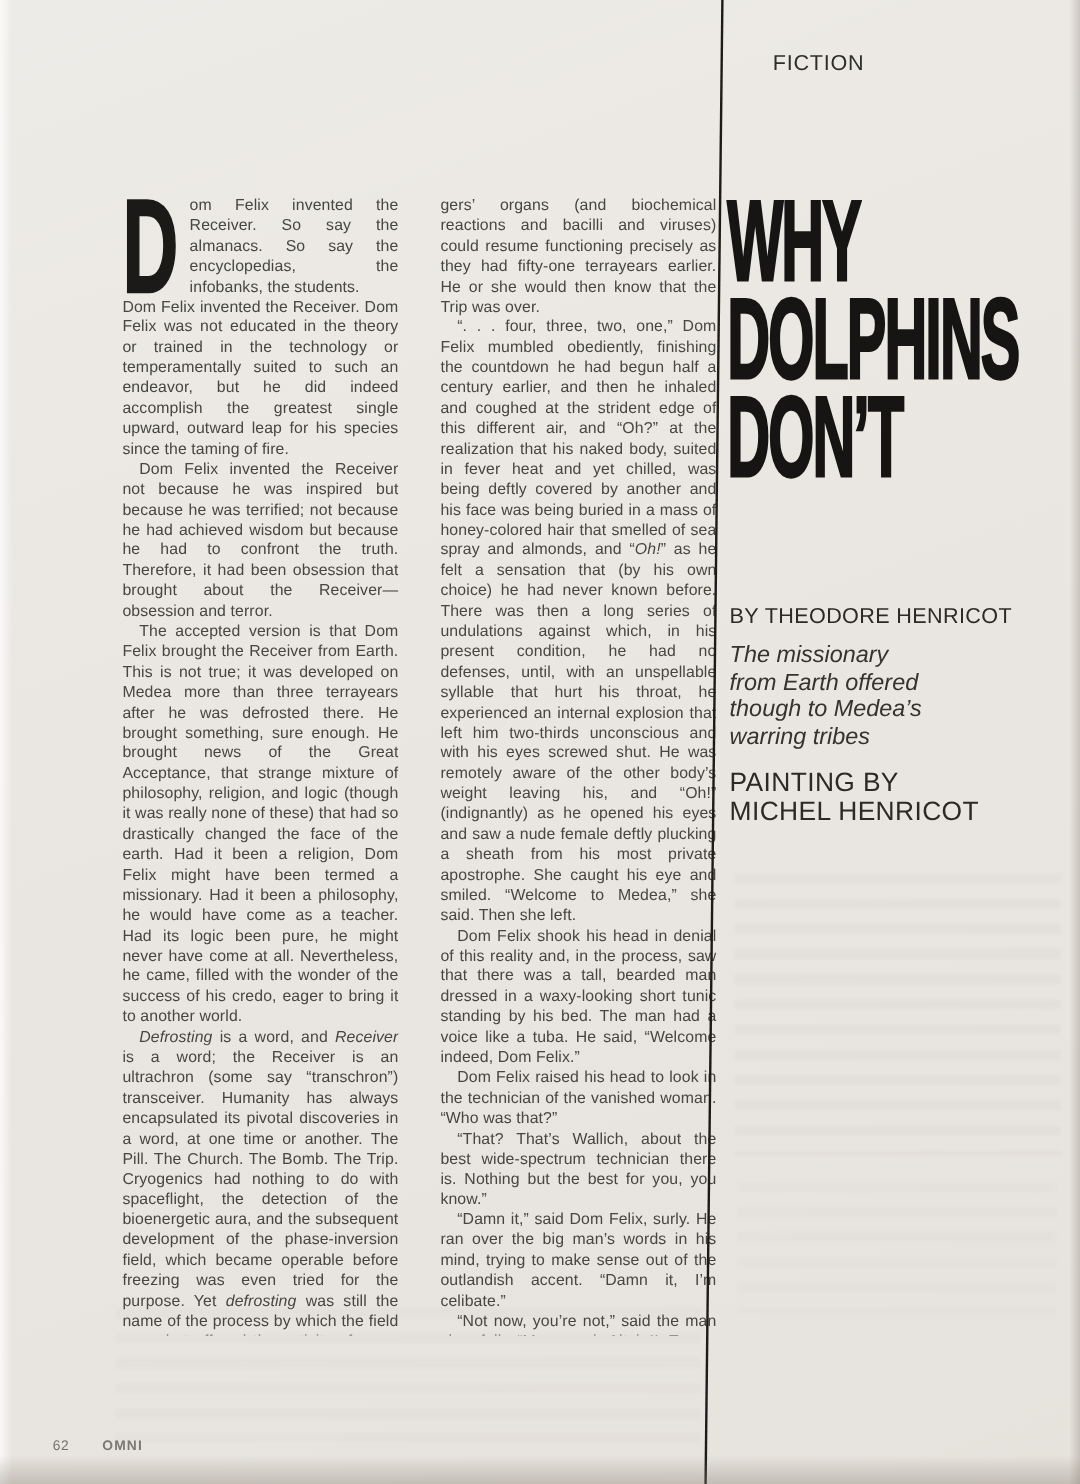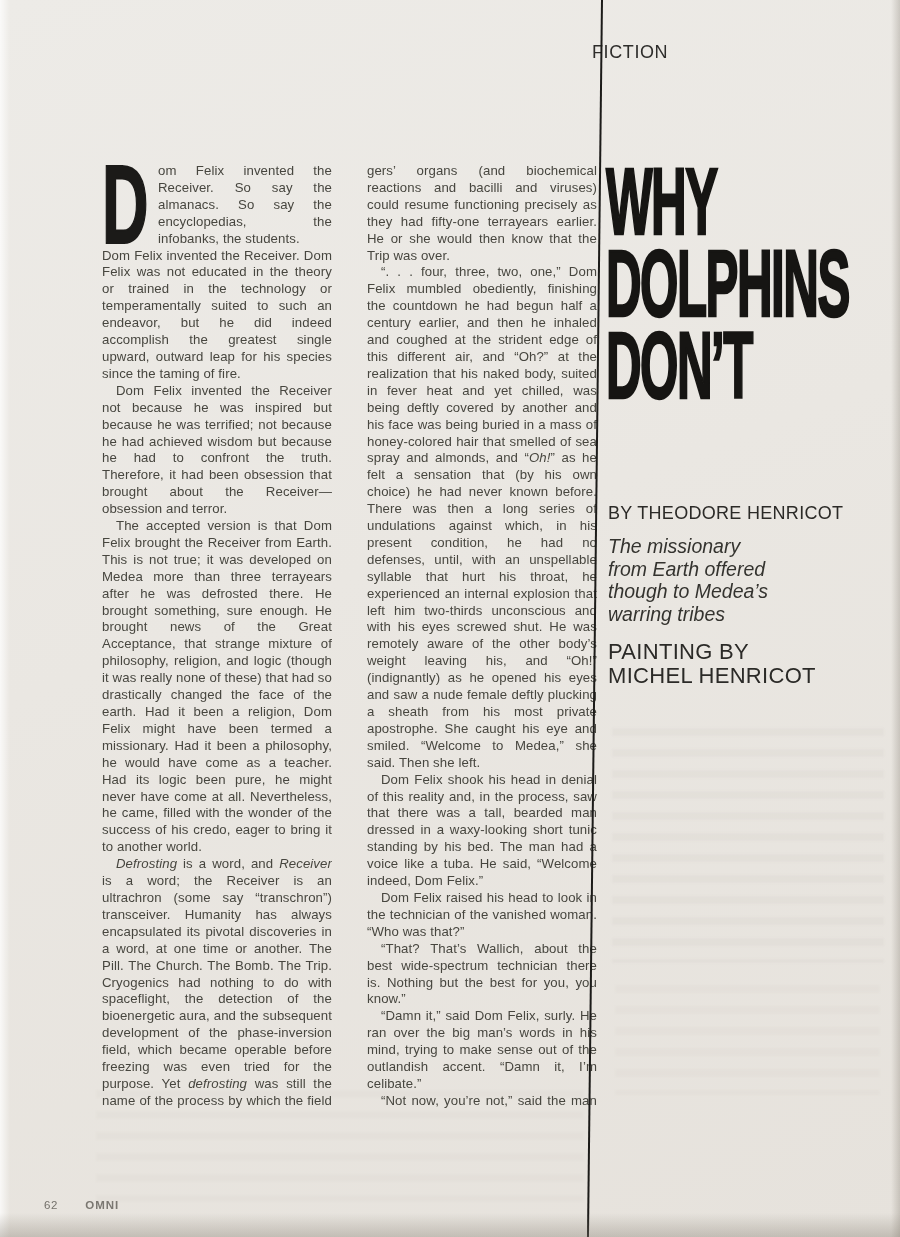--- a/index.html
+++ b/index.html
@@ -15,21 +15,21 @@
   .edge-left{position:absolute;left:0;top:0;bottom:0;width:10px;
     background:linear-gradient(90deg,rgba(255,255,255,.75),rgba(255,255,255,0));}
   .edge-right{position:absolute;right:0;top:0;bottom:0;width:9px;
     background:linear-gradient(270deg,rgba(118,110,98,.28),rgba(118,110,98,0));}
   .edge-bottom{position:absolute;left:0;right:0;bottom:0;height:24px;
     background:linear-gradient(180deg,rgba(135,128,116,0),rgba(135,128,116,.38));}
   
   .ghost{position:absolute;opacity:.55;filter:blur(1.3px);
     background:repeating-linear-gradient(180deg,rgba(148,141,133,.10) 0 8px,rgba(148,141,133,0) 8px 21px);}
   
-  .kicker{position:absolute;left:592px;top:42px;font-size:18px;letter-spacing:.6px;color:#2e2d2b;}
+  .kicker{position:absolute;left:644px;top:42px;font-size:18px;letter-spacing:.6px;color:#2e2d2b;}
   
   .col{position:absolute;top:163px;width:230px;height:950px;overflow:hidden;
     font-size:13.2px;line-height:16.9px;letter-spacing:.1px;text-align:justify;color:#47463f;}
   #col1{left:102px;}
   #col2{left:367px;}
   .col p{margin:0;text-indent:14px;}
   .col p.noindent{text-indent:0;}
   .dropcap{float:left;width:52px;height:80px;overflow:visible;
     font-size:111px;line-height:80px;font-weight:bold;color:#1b1a18;
     -webkit-text-stroke:2px #1b1a18;

